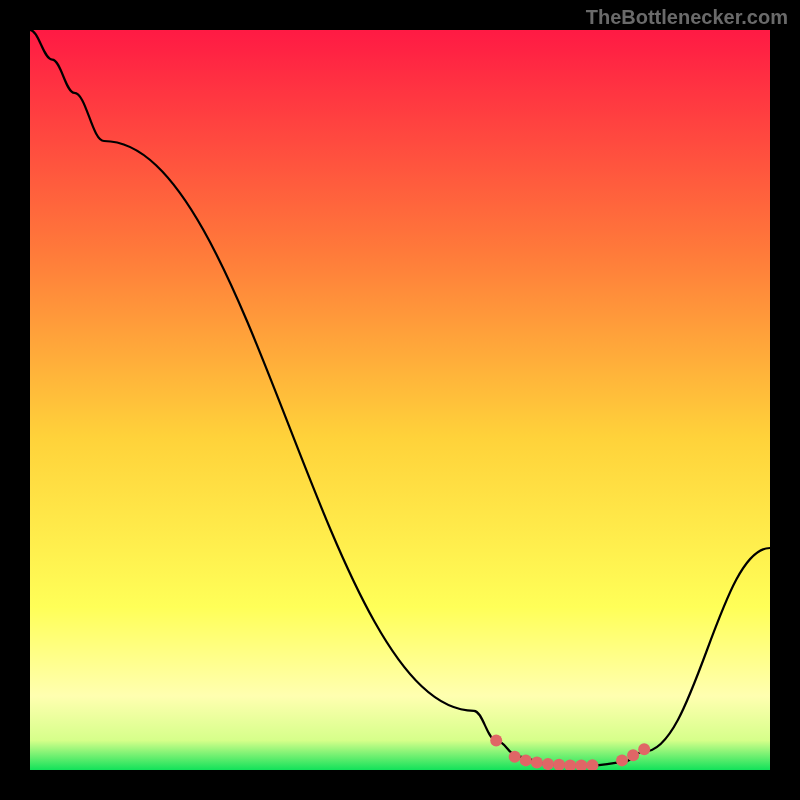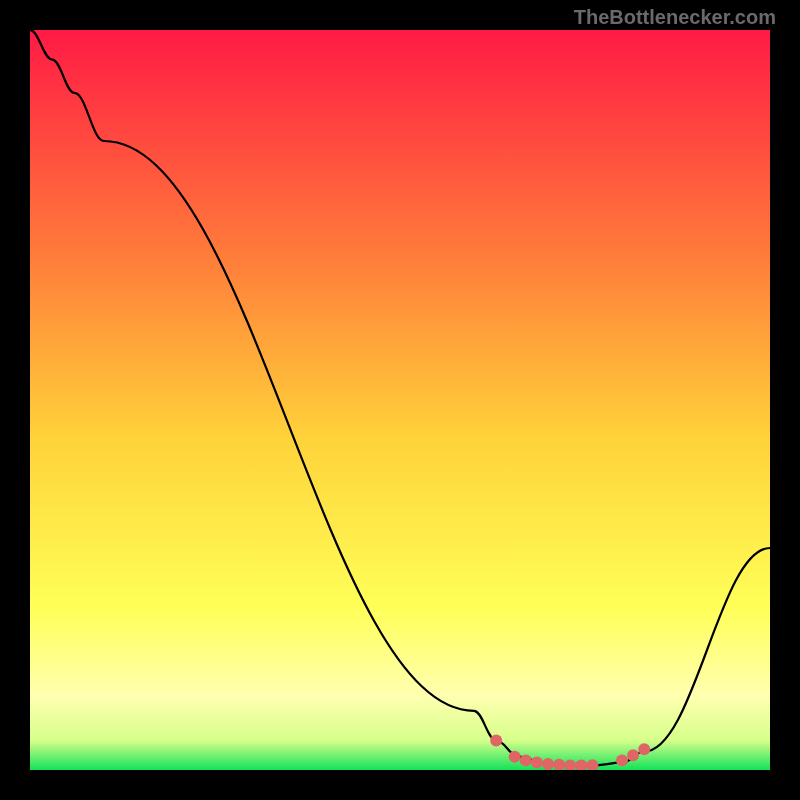--- a/index.html
+++ b/index.html
@@ -7,21 +7,21 @@
     padding: 0;
     background: #000;
     width: 800px;
     height: 800px;
     position: relative;
     font-family: Arial, sans-serif;
   }
   .watermark {
     position: absolute;
     top: 6px;
-    right: 24px;
+    right: 12px;
     color: #6a6a6a;
     font-size: 20px;
     font-weight: bold;
     z-index: 10;
   }
   .plot {
     position: absolute;
     top: 30px;
     left: 30px;
     width: 740px;

